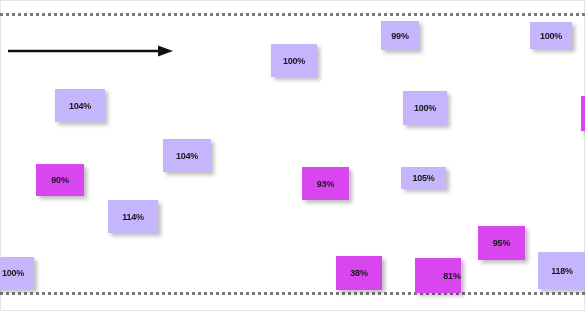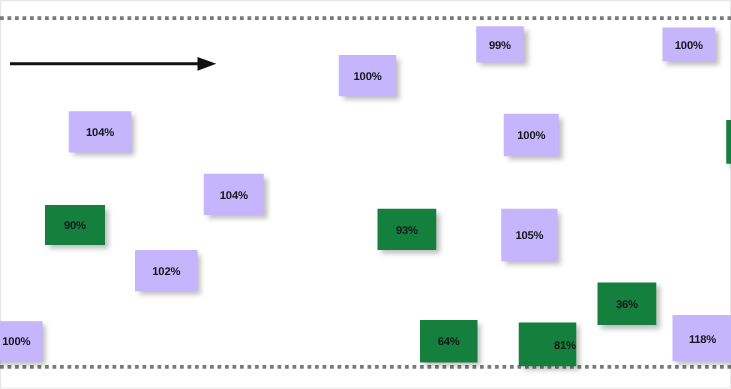--- a/index.html
+++ b/index.html
@@ -59,21 +59,21 @@
     display: flex;
     align-items: center;
     justify-content: center;
     font-size: 9px;
     font-weight: bold;
     color: #16181c;
     letter-spacing: -0.2px;
     box-shadow: 3px 3px 4px rgba(0,0,0,0.26);
   }
   .note.blue   { background: #c4b5fd; }
-  .note.yellow { background: #15803d; }
+  .note.yellow { background: #d946ef; }
 </style>
 </head>
 <body>
 
 <div id="canvas">
 
   <div id="frame-border"></div>
 
   <div class="flow-line" id="flow-line-top" style="top: 13px; border-top-color: rgb(122, 122, 122);"></div>
   <div class="flow-line" id="flow-line-bottom" style="top: 292px; border-top-color: rgb(122, 122, 122);"></div>
@@ -81,28 +81,28 @@
 
   <svg id="flow-arrow" viewBox="0 0 165 12" xmlns="http://www.w3.org/2000/svg">
     <line x1="0" y1="6" x2="156" y2="6" stroke="#111111" stroke-width="2.4"></line>
     <polygon points="165,6 150,0.5 150,11.5" fill="#111111"></polygon>
   </svg>
 
   <div id="notes-layer">
       <div class="note blue" style="left: -8px; top: 257px; width: 42px; height: 32px;">100%</div>
       <div class="note blue" style="left: 55px; top: 89px; width: 50px; height: 33px;">104%</div>
       <div class="note yellow" style="left: 36px; top: 164px; width: 48px; height: 32px;">90%</div>
-      <div class="note blue" style="left: 108px; top: 200px; width: 50px; height: 33px;">102%</div>
+      <div class="note blue" style="left: 108px; top: 200px; width: 50px; height: 33px;">114%</div>
       <div class="note blue" style="left: 163px; top: 139px; width: 48px; height: 33px;">104%</div>
       <div class="note blue" style="left: 271px; top: 44px; width: 46px; height: 33px;">100%</div>
       <div class="note yellow" style="left: 302px; top: 167px; width: 47px; height: 33px;">93%</div>
-      <div class="note yellow" style="left: 336px; top: 256px; width: 46px; height: 34px;">64%</div>
+      <div class="note yellow" style="left: 336px; top: 256px; width: 46px; height: 34px;">38%</div>
       <div class="note blue" style="left: 381px; top: 21px; width: 38px; height: 29px;">99%</div>
       <div class="note blue" style="left: 403px; top: 91px; width: 44px; height: 34px;">100%</div>
-      <div class="note blue" style="left: 401px; top: 167px; width: 45px; height: 42px;">105%</div>
+      <div class="note blue" style="left: 401px; top: 167px; width: 45px; height: 22px;">105%</div>
       <div class="note yellow" style="left: 415px; top: 258px; width: 46px; height: 35px; padding-left: 28px;">81%</div>
-      <div class="note yellow" style="left: 478px; top: 226px; width: 47px; height: 34px;">36%</div>
+      <div class="note yellow" style="left: 478px; top: 226px; width: 47px; height: 34px;">95%</div>
       <div class="note blue" style="left: 530px; top: 22px; width: 42px; height: 27px;">100%</div>
       <div class="note blue" style="left: 538px; top: 252px; width: 48px; height: 37px; text-align: center;">118%</div>
       <div class="note yellow" style="left: 581px; top: 96px; width: 6px; height: 35px;"></div>
     </div>
 
 </div>
 
 </body></html>

